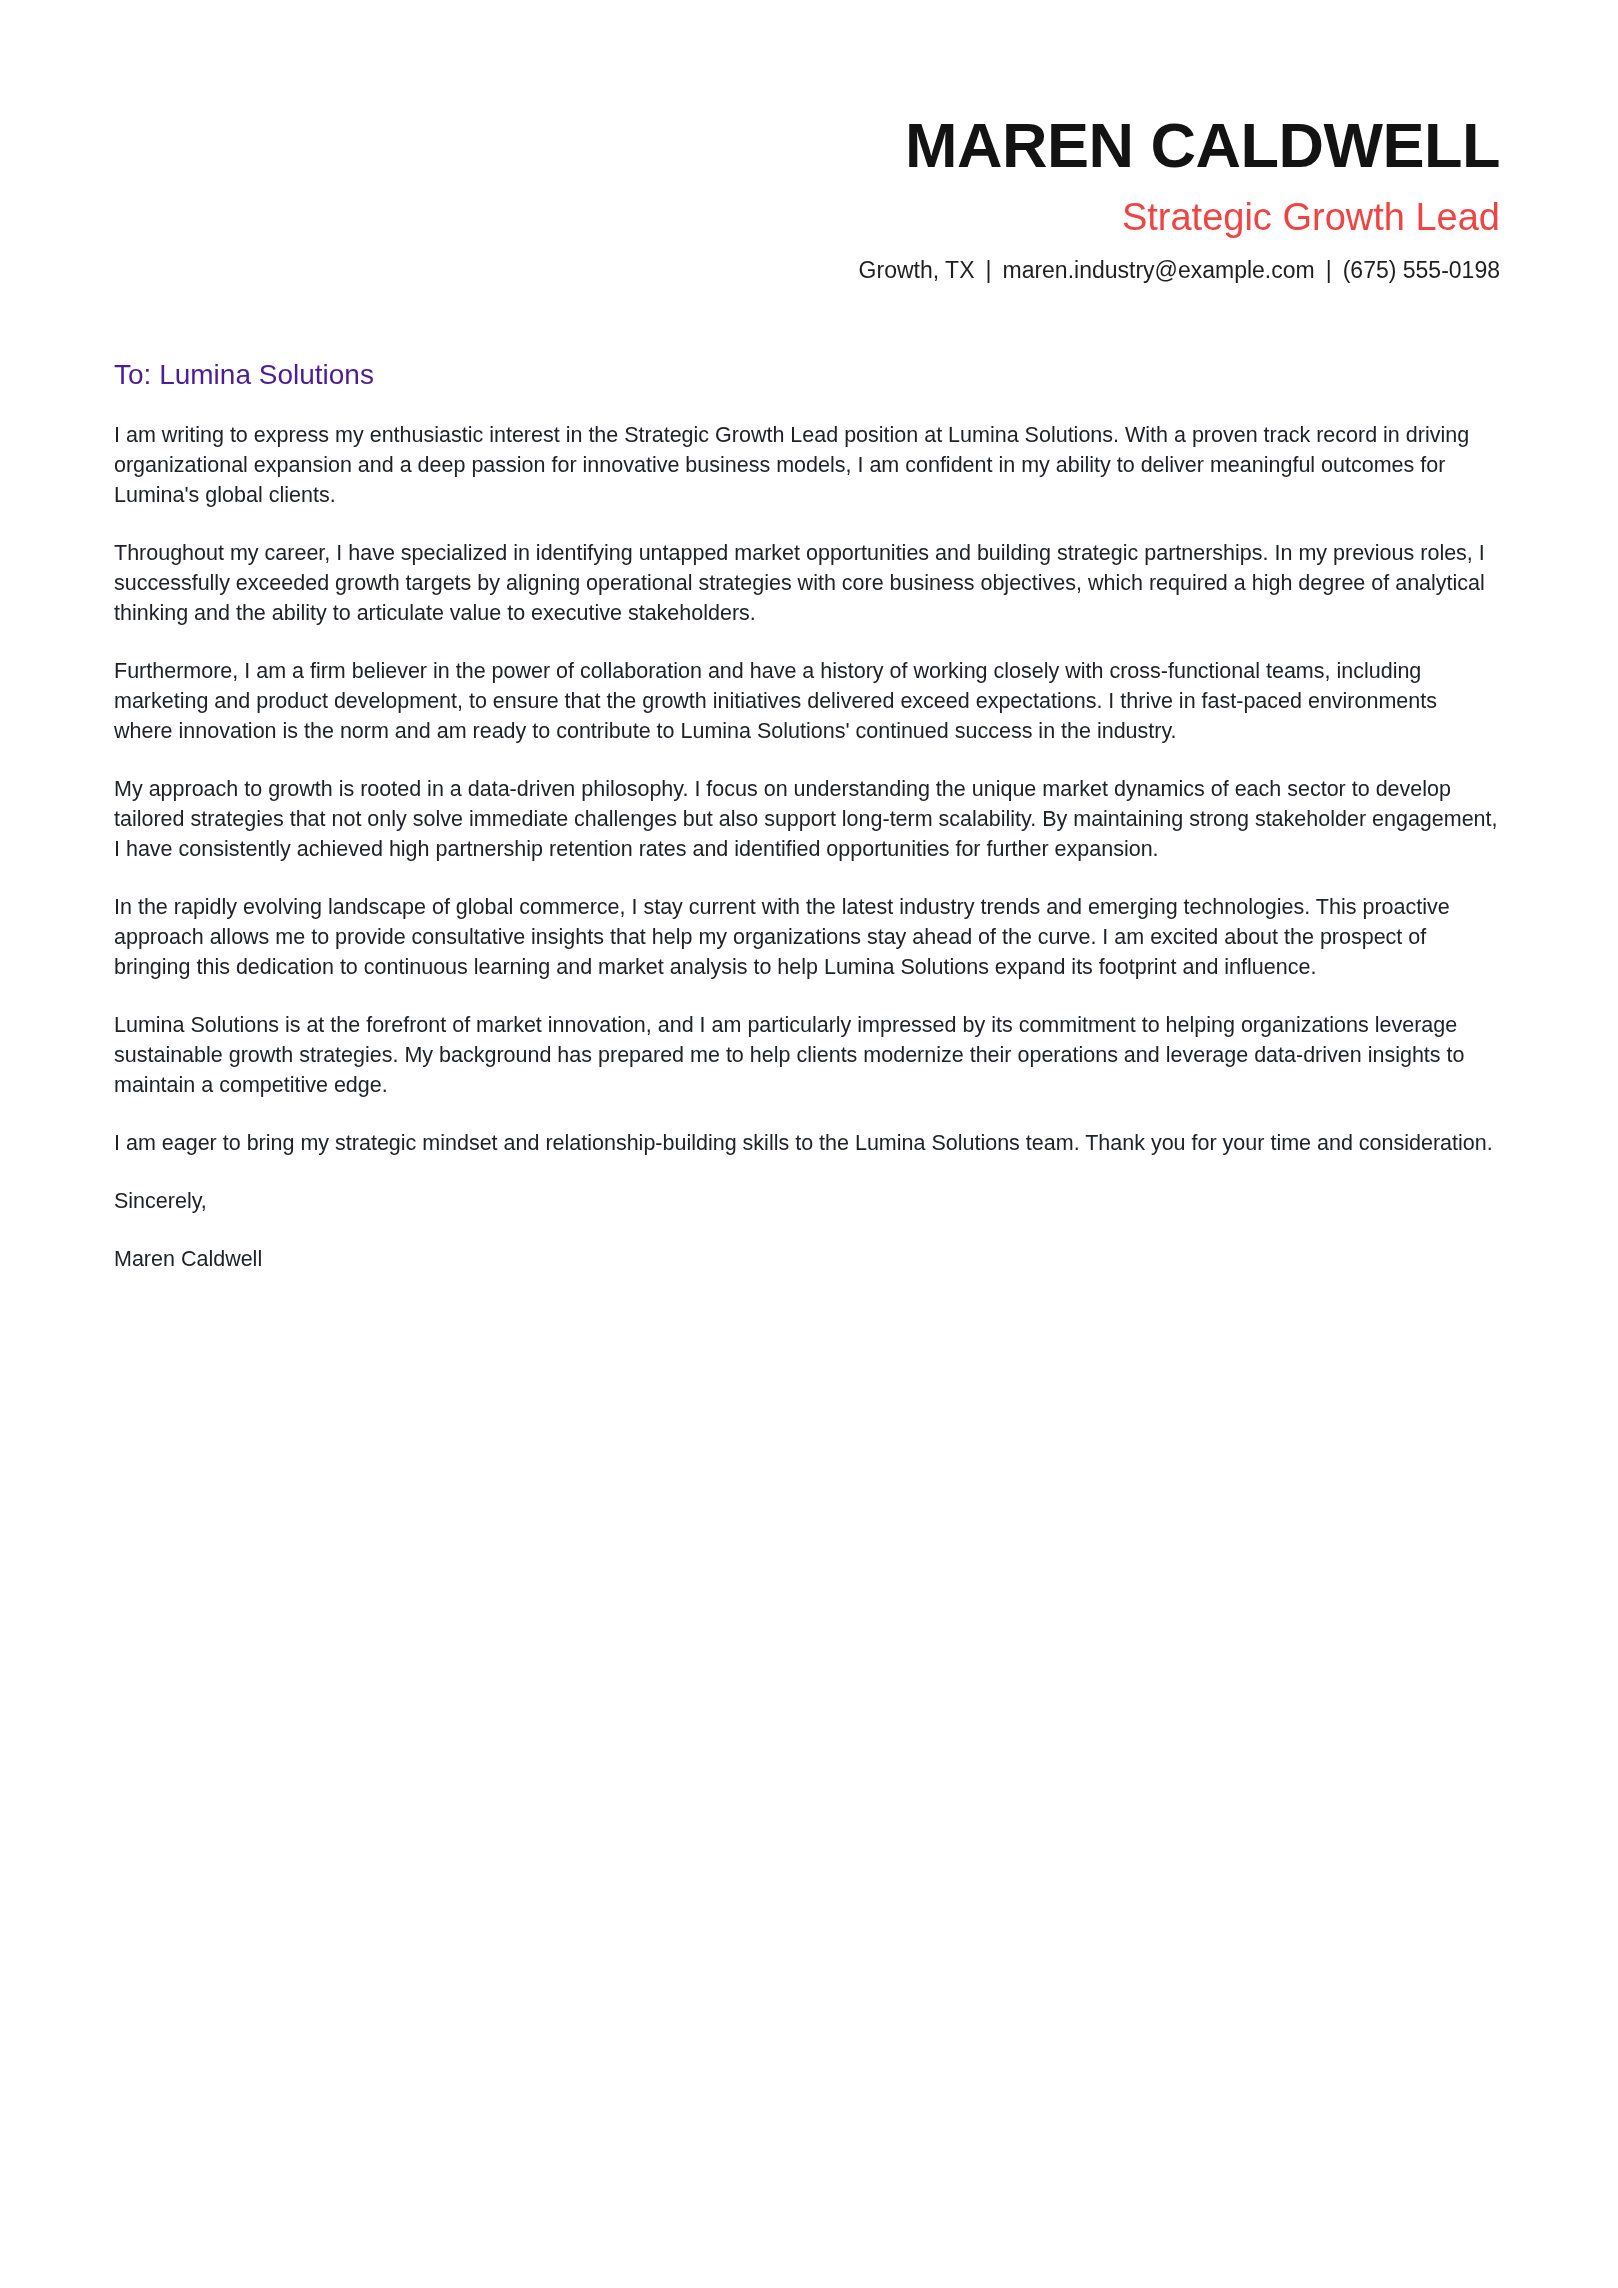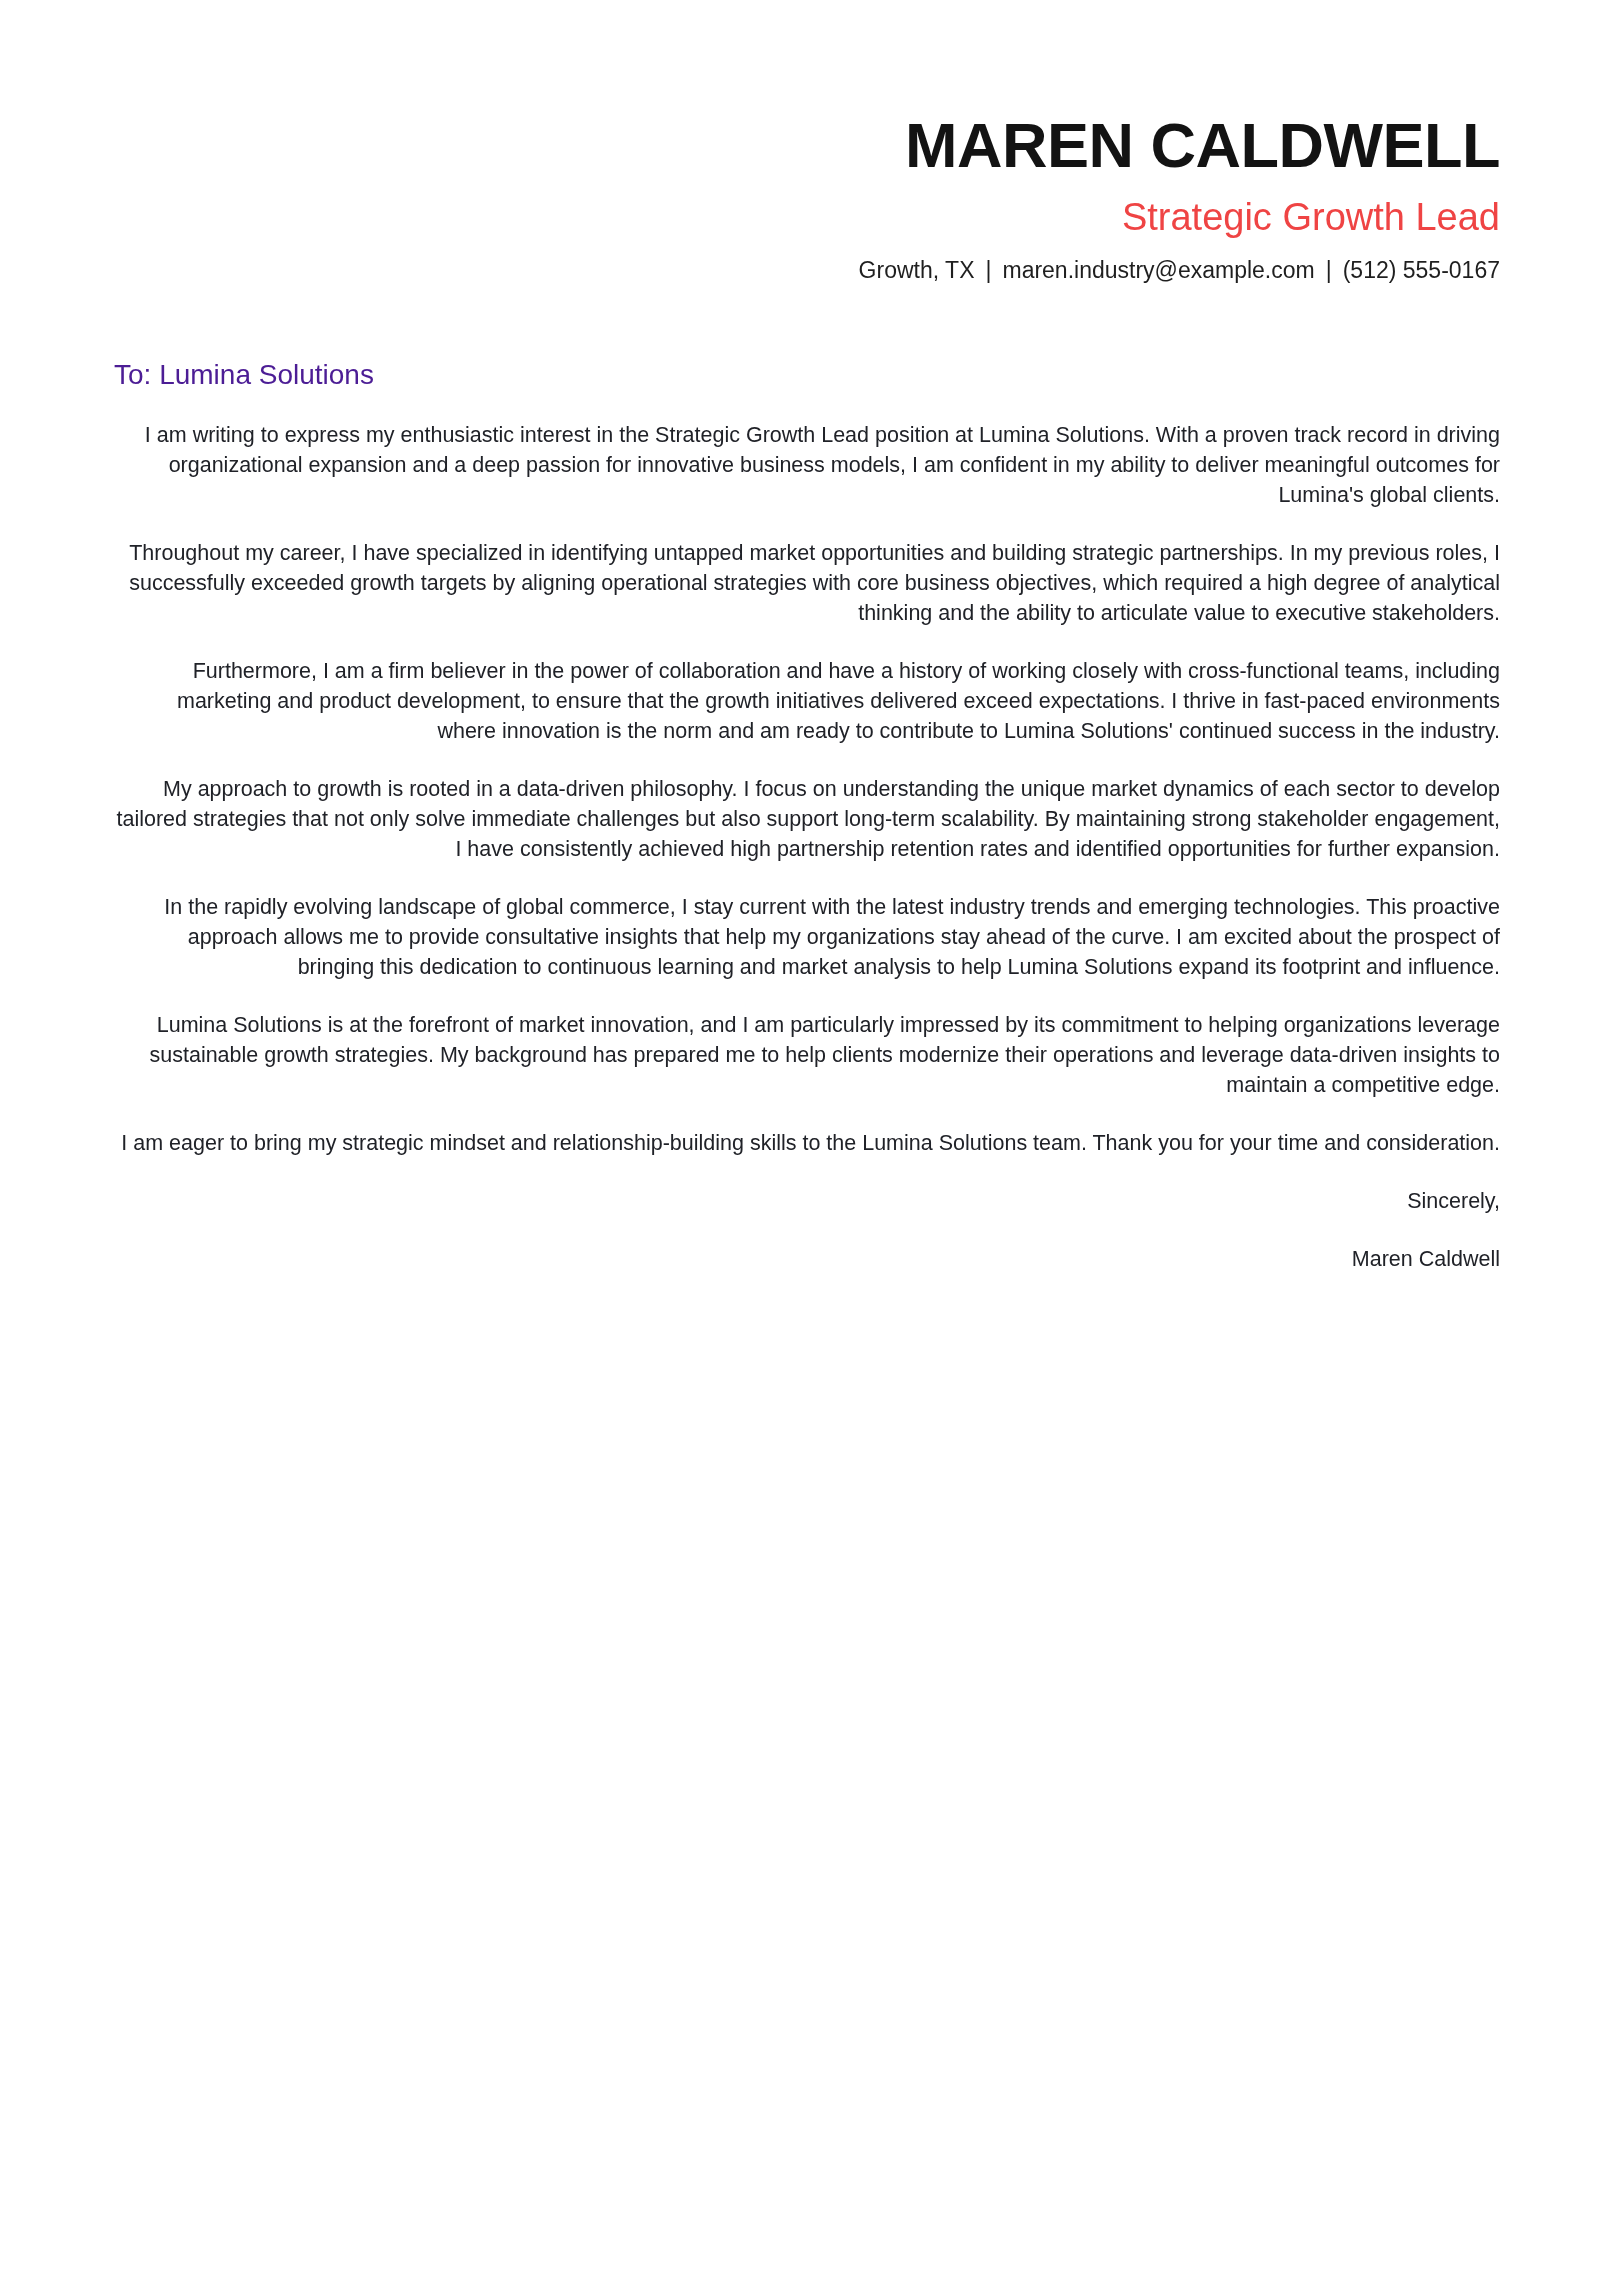--- a/index.html
+++ b/index.html
@@ -54,33 +54,32 @@
     margin-top: 74px;
     font-size: 28px;
     line-height: 34px;
     color: #4c1d95;
   }
   .salutation {
     margin: 56px 0 0 0;
   }
   .para {
     margin: 28px 0 0 0;
-    text-align: right;
   }
 </style>
 </head>
 <body>
 
 <div class="page">
 
   <header class="header">
     <h1 class="candidate-name">MAREN CALDWELL</h1>
     <div class="job-title">Strategic Growth Lead</div>
     <div class="contact-line">
-      <span>Growth, TX</span><span class="contact-sep">|</span><span>maren.industry@example.com</span><span class="contact-sep">|</span><span>(512) 555-0167</span>
+      <span>Growth, TX</span><span class="contact-sep">|</span><span>maren.industry@example.com</span><span class="contact-sep">|</span><span>(675) 555-0198</span>
     </div>
   </header>
 
   <main class="letter-body">
     <div class="to-line">To: Lumina Solutions</div>
 
 
     <p class="para">I am writing to express my enthusiastic interest in the Strategic Growth Lead position at Lumina Solutions. With a proven track record in driving organizational expansion and a deep passion for innovative business models, I am confident in my ability to deliver meaningful outcomes for Lumina's global clients.</p>
     <p class="para">Throughout my career, I have specialized in identifying untapped market opportunities and building strategic partnerships. In my previous roles, I successfully exceeded growth targets by aligning operational strategies with core business objectives, which required a high degree of analytical thinking and the ability to articulate value to executive stakeholders.</p>
     <p class="para">Furthermore, I am a firm believer in the power of collaboration and have a history of working closely with cross-functional teams, including marketing and product development, to ensure that the growth initiatives delivered exceed expectations. I thrive in fast-paced environments where innovation is the norm and am ready to contribute to Lumina Solutions' continued success in the industry.</p>

